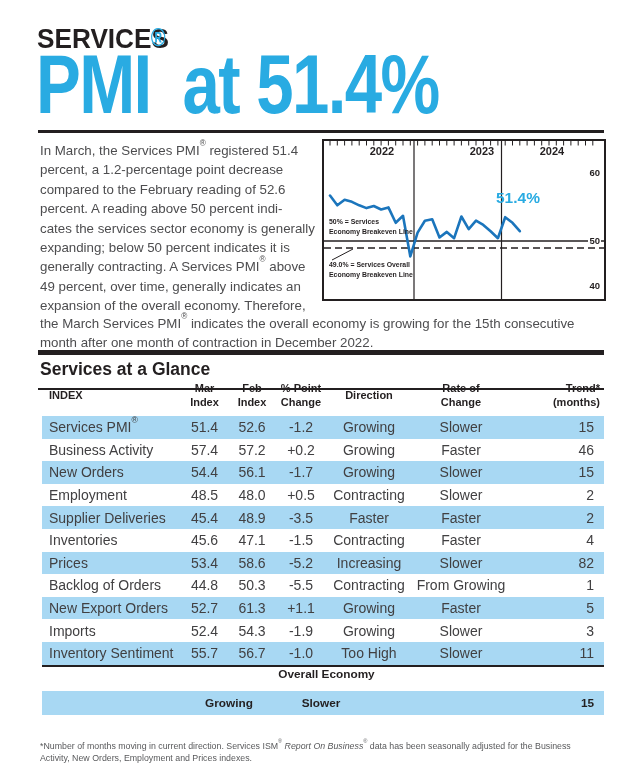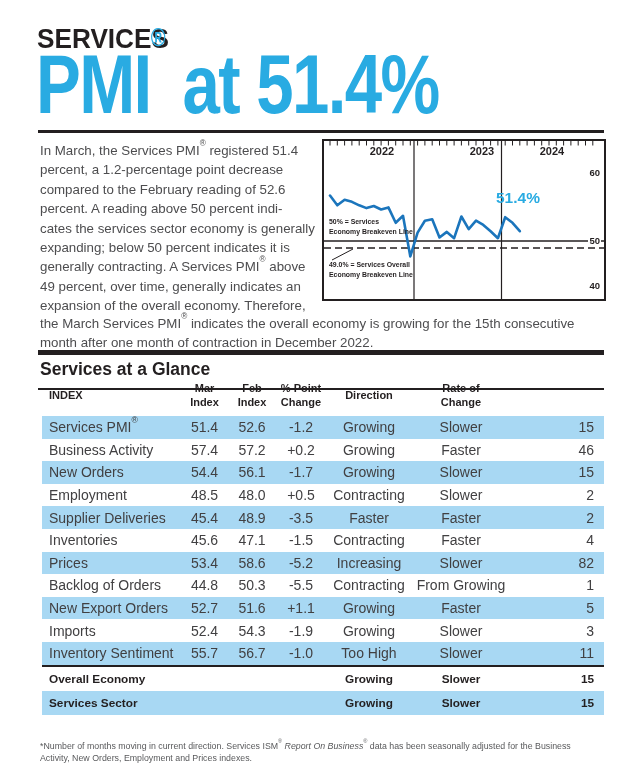--- a/index.html
+++ b/index.html
@@ -49,21 +49,21 @@
   .bar{left:38px;top:350px;width:566px;height:4.5px;background:var(--ink);}
   .glance-heading{left:40px;top:359px;font-size:17.5px;font-weight:bold;margin:0;}
   .rule-heading{left:38px;top:388px;width:566px;height:1.6px;background:var(--ink);}
 
   .gtable{left:42px;top:376px;width:562px;}
   .thead{display:flex;height:40px;align-items:center;font-size:11px;font-weight:bold;
     line-height:1.25;white-space:pre-line;color:var(--ink);}
   .trow{display:flex;height:22.6px;align-items:center;font-size:14px;color:#414042;}
   .trow.shaded{background:var(--shade);}
   .trow.bold{font-weight:bold;color:var(--ink);font-size:11.8px;height:24px;}
-  .trow.top-border{border-top:2px solid var(--ink);}
+  .trow.top-border{border-top:2px solid var(--ink);flex-direction:column;}
   .cell{box-sizing:border-box;}
   .c0{flex:0 0 140px;padding-left:7px;text-align:left;}
   .c1{flex:0 0 45px;text-align:center;}
   .c2{flex:0 0 50px;text-align:center;}
   .c3{flex:0 0 48px;text-align:center;}
   .c4{flex:0 0 88px;text-align:center;}
   .c5{flex:0 0 96px;text-align:center;}
   .c6{flex:1 1 auto;text-align:right;padding-right:10px;}
   .thead .c6{padding-right:4px;}
   .trow .c0 sup{font-size:62%;position:relative;top:-0.4em;}
@@ -162,20 +162,22 @@
     <div class="cell c0">INDEX</div>
     <div class="cell c1">Mar
 Index</div>
     <div class="cell c2">Feb
 Index</div>
     <div class="cell c3">% Point
 Change</div>
     <div class="cell c4">Direction</div>
     <div class="cell c5">Rate of
 Change</div>
+    <div class="cell c6">Trend*
+(months)</div>
   </div>
   <div id="glance-rows">
       <div class="trow shaded">
         <div class="cell c0">Services PMI<sup>®</sup></div>
         <div class="cell c1">51.4</div>
         <div class="cell c2">52.6</div>
         <div class="cell c3">-1.2</div>
         <div class="cell c4">Growing</div>
         <div class="cell c5">Slower</div>
         <div class="cell c6">15</div>
@@ -239,21 +241,21 @@
         <div class="cell c1">44.8</div>
         <div class="cell c2">50.3</div>
         <div class="cell c3">-5.5</div>
         <div class="cell c4">Contracting</div>
         <div class="cell c5">From Growing</div>
         <div class="cell c6">1</div>
       </div>
       <div class="trow shaded">
         <div class="cell c0">New Export Orders</div>
         <div class="cell c1">52.7</div>
-        <div class="cell c2">51.6</div>
+        <div class="cell c2">61.3</div>
         <div class="cell c3">+1.1</div>
         <div class="cell c4">Growing</div>
         <div class="cell c5">Faster</div>
         <div class="cell c6">5</div>
       </div>
       <div class="trow">
         <div class="cell c0">Imports</div>
         <div class="cell c1">52.4</div>
         <div class="cell c2">54.3</div>
         <div class="cell c3">-1.9</div>
@@ -273,21 +275,20 @@
       <div class="trow bold top-border">
         <div class="cell c0">Overall Economy</div>
         <div class="cell c1"></div>
         <div class="cell c2"></div>
         <div class="cell c3"></div>
         <div class="cell c4">Growing</div>
         <div class="cell c5">Slower</div>
         <div class="cell c6">15</div>
       </div>
       <div class="trow shaded bold">
-        <div class="cell c0">Services Sector</div>
         <div class="cell c1"></div>
         <div class="cell c2"></div>
         <div class="cell c3"></div>
         <div class="cell c4">Growing</div>
         <div class="cell c5">Slower</div>
         <div class="cell c6">15</div>
       </div>
     </div>
 </div>
 

